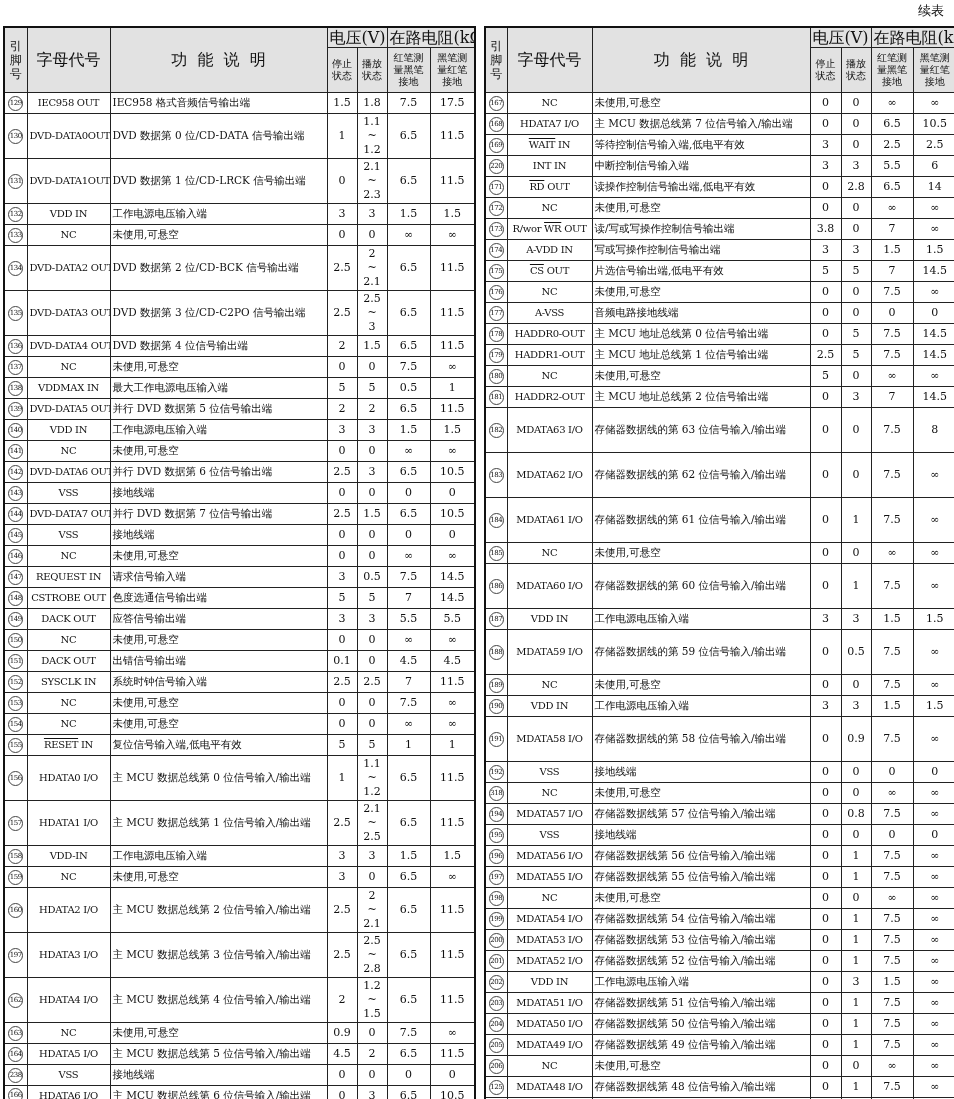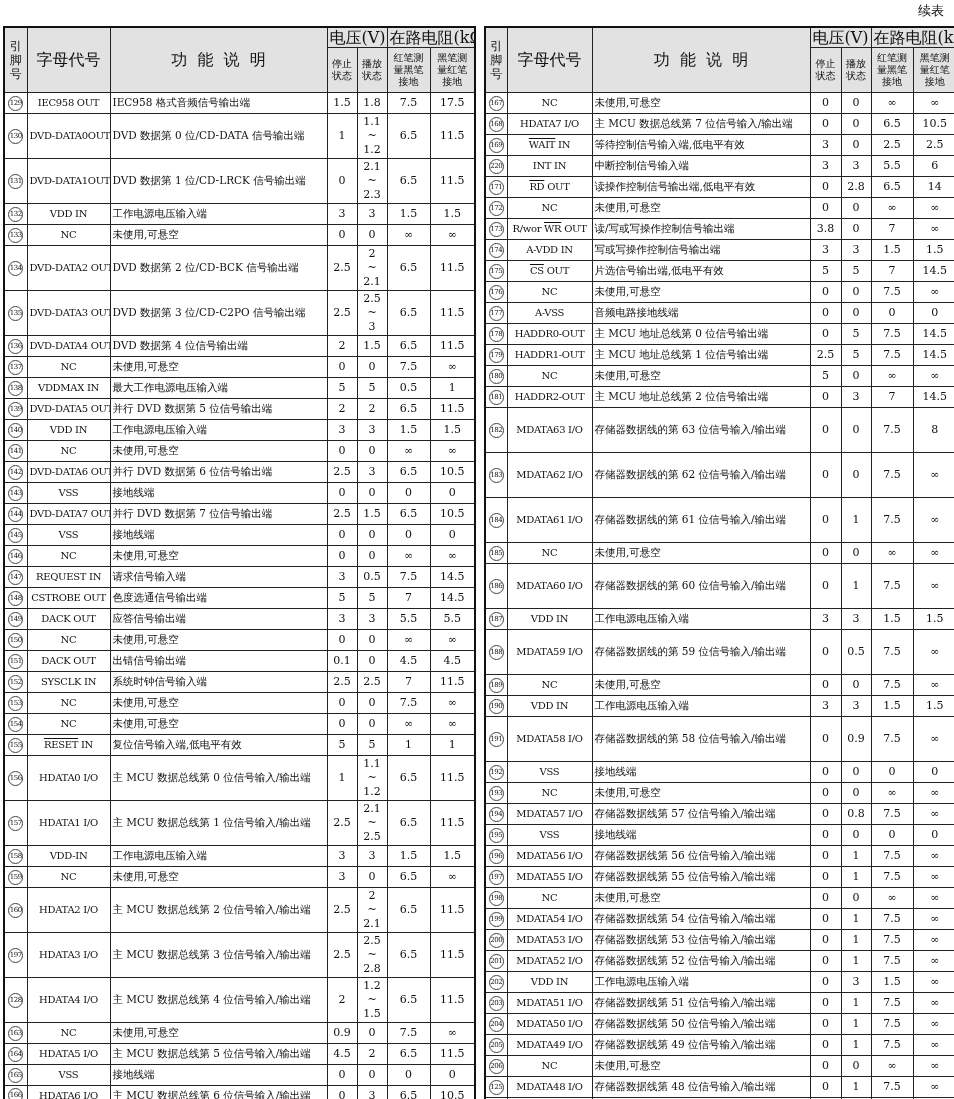--- a/index.html
+++ b/index.html
@@ -352,21 +352,21 @@
       <tr class="r tall">
         <td class="c-pin"><span class="circ">197</span></td>
         <td class="c-code">HDATA3 I/O</td>
         <td class="c-func">主 MCU 数据总线第 3 位信号输入/输出端</td>
         <td class="c-num">2.5</td>
         <td class="c-num"><span class="range"><span>2.5</span><span>~</span><span>2.8</span></span></td>
         <td class="c-inf">6.5</td>
         <td class="c-inf">11.5</td>
       </tr>
       <tr class="r tall">
-        <td class="c-pin"><span class="circ">128</span></td>
+        <td class="c-pin"><span class="circ">162</span></td>
         <td class="c-code">HDATA4 I/O</td>
         <td class="c-func">主 MCU 数据总线第 4 位信号输入/输出端</td>
         <td class="c-num">2</td>
         <td class="c-num"><span class="range"><span>1.2</span><span>~</span><span>1.5</span></span></td>
         <td class="c-inf">6.5</td>
         <td class="c-inf">11.5</td>
       </tr>
       <tr class="r">
         <td class="c-pin"><span class="circ">163</span></td>
         <td class="c-code">NC</td>
@@ -379,21 +379,21 @@
       <tr class="r">
         <td class="c-pin"><span class="circ">164</span></td>
         <td class="c-code">HDATA5 I/O</td>
         <td class="c-func">主 MCU 数据总线第 5 位信号输入/输出端</td>
         <td class="c-num">4.5</td>
         <td class="c-num">2</td>
         <td class="c-inf">6.5</td>
         <td class="c-inf">11.5</td>
       </tr>
       <tr class="r">
-        <td class="c-pin"><span class="circ">165</span></td>
+        <td class="c-pin"><span class="circ">238</span></td>
         <td class="c-code">VSS</td>
         <td class="c-func">接地线端</td>
         <td class="c-num">0</td>
         <td class="c-num">0</td>
         <td class="c-inf">0</td>
         <td class="c-inf">0</td>
       </tr>
       <tr class="r">
         <td class="c-pin"><span class="circ">166</span></td>
         <td class="c-code">HDATA6 I/O</td>
@@ -660,21 +660,21 @@
       <tr class="r">
         <td class="c-pin"><span class="circ">192</span></td>
         <td class="c-code">VSS</td>
         <td class="c-func">接地线端</td>
         <td class="c-num">0</td>
         <td class="c-num">0</td>
         <td class="c-inf">0</td>
         <td class="c-inf">0</td>
       </tr>
       <tr class="r">
-        <td class="c-pin"><span class="circ">193</span></td>
+        <td class="c-pin"><span class="circ">318</span></td>
         <td class="c-code">NC</td>
         <td class="c-func">未使用,可悬空</td>
         <td class="c-num">0</td>
         <td class="c-num">0</td>
         <td class="c-inf">∞</td>
         <td class="c-inf">∞</td>
       </tr>
       <tr class="r">
         <td class="c-pin"><span class="circ">194</span></td>
         <td class="c-code">MDATA57 I/O</td>

